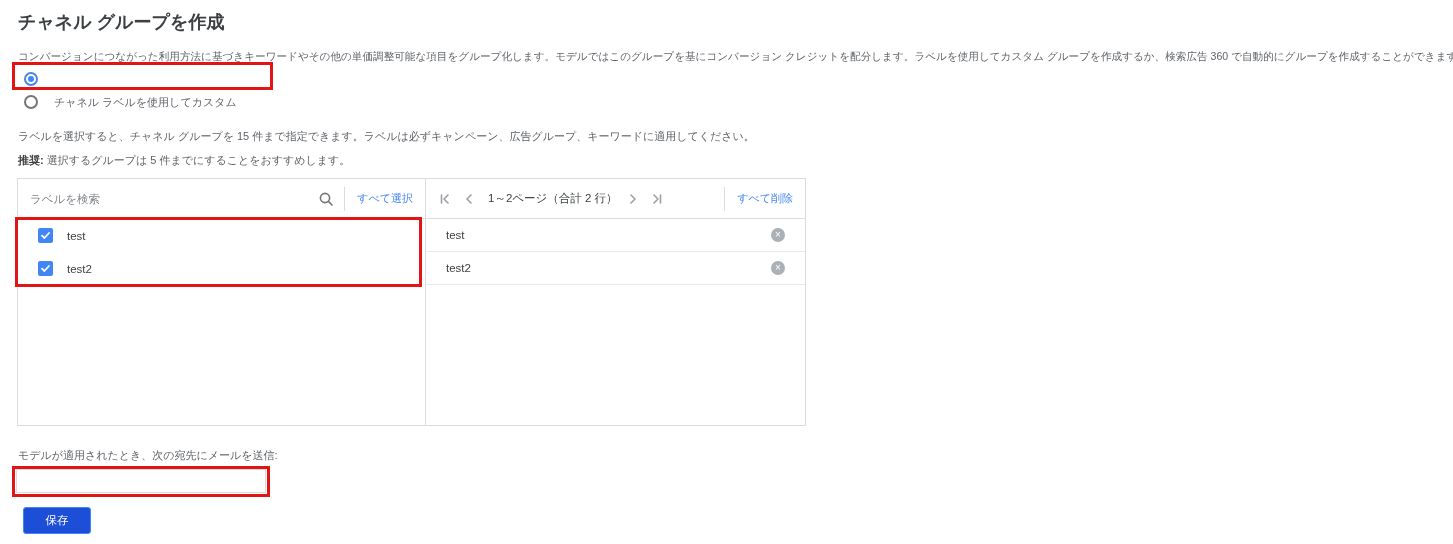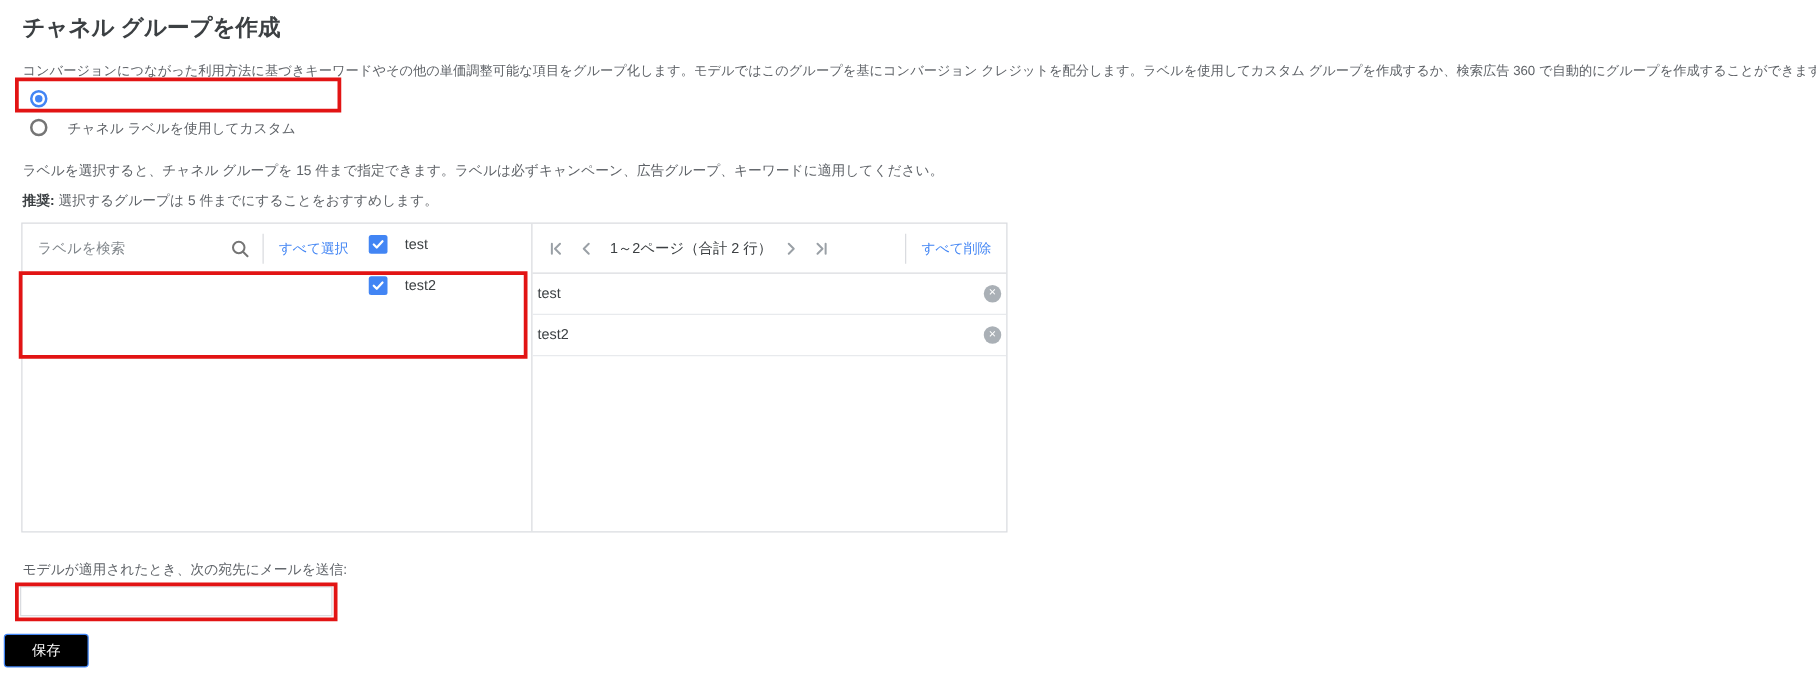--- a/index.html
+++ b/index.html
@@ -55,21 +55,21 @@
 
   
   .picker {
     position: absolute; left: 17px; top: 178px;
     width: 789px; height: 248px;
     border: 1px solid #dadce0; background: #fff;
     display: flex;
   }
   .picker-left {
     width: 408px; border-right: 1px solid #dadce0;
-    display: flex; flex-direction: row;
+    display: flex; flex-direction: column;
   }
   .picker-right { flex: 1; display: flex; flex-direction: column; }
 
   .picker-header {
     height: 40px; flex: 0 0 auto;
     border-bottom: 1px solid #dadce0;
     display: flex; align-items: center;
     padding: 0 10px 0 12px;
   }
   .search-input {
@@ -87,21 +87,21 @@
     text-align: right;
   }
 
   .pager { display: flex; align-items: center; }
   .pager .icon-btn { margin-right: 10px; }
   .pager-text { font-size: 11.5px; color: #3c4043; margin: 0 8px 0 2px; white-space: nowrap; }
   .spacer { flex: 1; }
 
   .rows { flex: 1; overflow: hidden; }
   .row {
-    height: 33px; display: flex; align-items: center; padding: 0 4px;
+    height: 33px; display: flex; align-items: center; padding: 0 20px;
     font-size: 11.5px; color: #3c4043;
   }
   .picker-right .row { border-bottom: 1px solid #e8eaed; justify-content: space-between; }
 
   .checkbox {
     width: 15px; height: 15px; border-radius: 2px;
     background: #4285f4; margin-right: 14px; flex: 0 0 auto;
     display: flex; align-items: center; justify-content: center;
     cursor: pointer;
   }
@@ -125,22 +125,22 @@
     border: 1px solid #dadce0; outline: none;
     font-family: "Liberation Sans", sans-serif; font-size: 12px; padding: 0 6px;
   }
   .btn {
     position: absolute; top: 507px; height: 27px;
     font-family: "Liberation Sans", sans-serif; font-size: 11.5px;
     border-radius: 3px; cursor: pointer;
     display: flex; align-items: center; justify-content: center;
   }
   .btn-save {
-    left: 3px; width: 68px;
-    background: #000000; color: #ffffff; border: 1px solid #4285f4;
+    left: 23px; width: 68px;
+    background: #1d4ed8; color: #ffffff; border: 1px solid #4285f4;
   }
   .btn-cancel {
     left: 102px; width: 84px;
     background: #f5f5f5; color: #3c4043; border: 1px solid #d7d7d7; margin-top: 48px;
   }
 
   
   .annotation {
     position: absolute; border: 3px solid #e21414;
     pointer-events: none; background: transparent;

